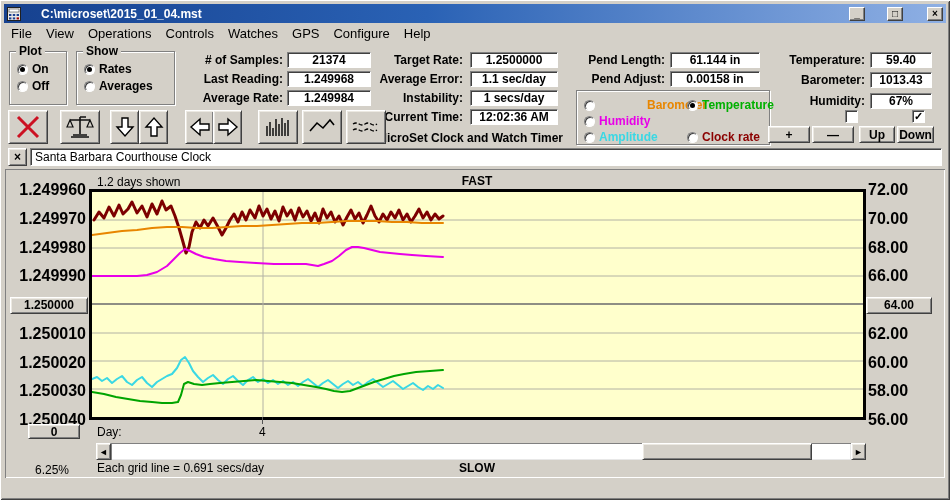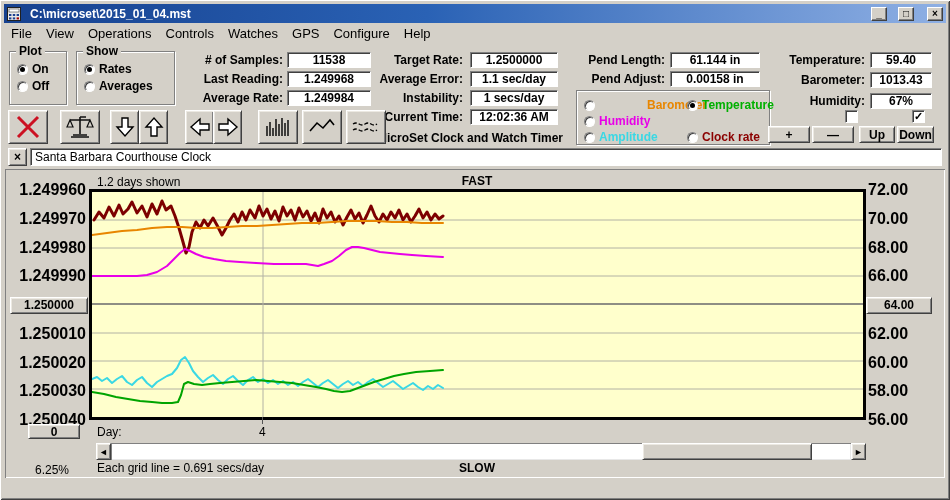--- a/index.html
+++ b/index.html
@@ -1,21 +1,21 @@
 <!DOCTYPE html>
 <html><head>
 <meta charset="utf-8">
 <style>
   html,body{margin:0;padding:0;background:#d4d0c8;font-family:"Liberation Sans",sans-serif;}
   .win{position:relative;width:950px;height:500px;background:#d4d0c8;
     box-shadow:inset 1px 1px 0 #ffffff,inset -1px -1px 0 #404040,inset 2px 2px 0 #d4d0c8,inset -2px -2px 0 #808080;
     overflow:hidden;}
   .titlebar{position:absolute;left:4px;top:4px;width:942px;height:19px;
     background:linear-gradient(90deg,#16418f 0%,#2a62b5 45%,#8fb0e4 100%);
-    color:#fff;font-weight:bold;font-size:12px;display:flex;align-items:center;gap:9px;padding:0 3px;box-sizing:border-box;}
+    color:#fff;font-weight:bold;font-size:12px;display:flex;align-items:center;gap:20px;padding:0 3px;box-sizing:border-box;}
   .titlebar .cap{flex:1;white-space:nowrap;overflow:hidden;}
   .tbtn{width:16px;height:14px;background:#d4d0c8;color:#000;font-size:10px;font-weight:bold;
     display:flex;align-items:center;justify-content:center;line-height:1;
     border:1px solid #404040;border-top-color:#fff;border-left-color:#fff;
     box-shadow:inset -1px -1px 0 #808080;margin-left:2px;box-sizing:border-box;}
   .menubar{position:absolute;left:6px;top:25px;height:16px;display:flex;font-size:13px;color:#000;}
   .menu-item{padding:1px 9px 1px 5px;}
   .gbox{position:absolute;border:1px solid #808080;box-shadow:inset 1px 1px 0 #fff,1px 1px 0 #fff;box-sizing:border-box;}
   .legend{position:absolute;top:-8px;left:6px;background:#d4d0c8;padding:0 3px;font-size:12px;font-weight:bold;}
   .radio-row{position:absolute;display:flex;align-items:center;gap:4px;font-size:12px;font-weight:bold;white-space:nowrap;}
@@ -99,21 +99,21 @@
       <span class="radio sel"></span>
       <span>Rates</span>
     </label>
     <label class="radio-row" style="left:7px;top:27px">
       <span class="radio"></span>
       <span>Averages</span>
     </label>
   </div>
 
   <div class="lbl" style="left:160px;top:53px;width:123px"># of Samples:</div>
-  <div class="field" style="left:287px;top:52px;width:84px;height:16px">11538</div>
+  <div class="field" style="left:287px;top:52px;width:84px;height:16px">21374</div>
   <div class="lbl" style="left:160px;top:72px;width:123px">Last Reading:</div>
   <div class="field" style="left:287px;top:71px;width:84px;height:16px">1.249968</div>
   <div class="lbl" style="left:160px;top:91px;width:123px">Average Rate:</div>
   <div class="field" style="left:287px;top:90px;width:84px;height:16px">1.249984</div>
 
   <div class="lbl" style="left:360px;top:53px;width:103px">Target Rate:</div>
   <div class="field" style="left:470px;top:52px;width:88px;height:16px">1.2500000</div>
   <div class="lbl" style="left:360px;top:72px;width:103px">Average Error:</div>
   <div class="field" style="left:470px;top:71px;width:88px;height:16px">1.1 sec/day</div>
   <div class="lbl" style="left:360px;top:91px;width:103px">Instability:</div>

